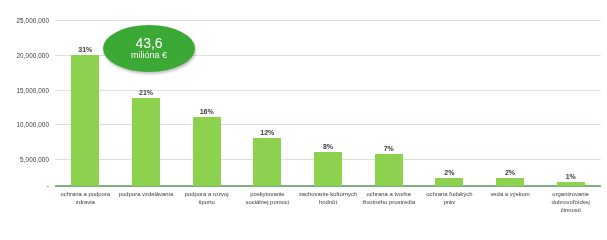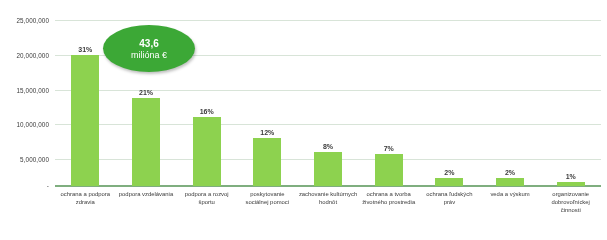--- a/index.html
+++ b/index.html
@@ -118,22 +118,22 @@
     height: 47px;
     border-radius: 50%;
     background: #3CA836;
     display: flex;
     flex-direction: column;
     align-items: center;
     justify-content: center;
     box-shadow: 1px 2px 3px rgba(0,0,0,.25);
   }
   #callout .line1 {
-    font-size: 10px;
-    font-weight: bold;
+    font-size: 14px;
+    font-weight: normal;
     color: #ffffff;
     line-height: 13px;
     text-align: right;
   }
   #callout .line2 {
     font-size: 9px;
     color: #ffffff;
     line-height: 11px;
   }
 </style>

